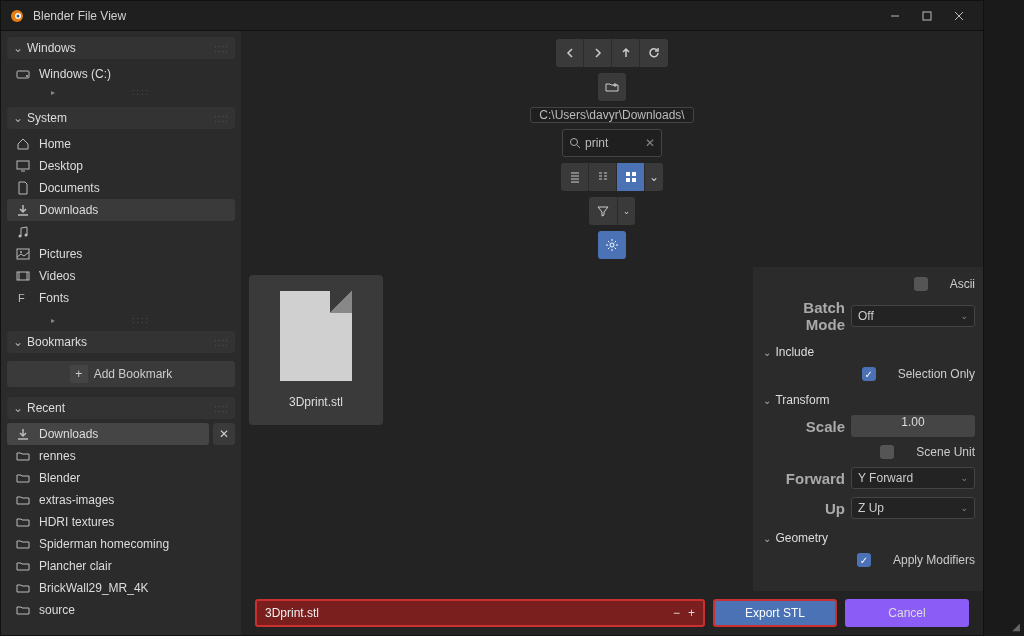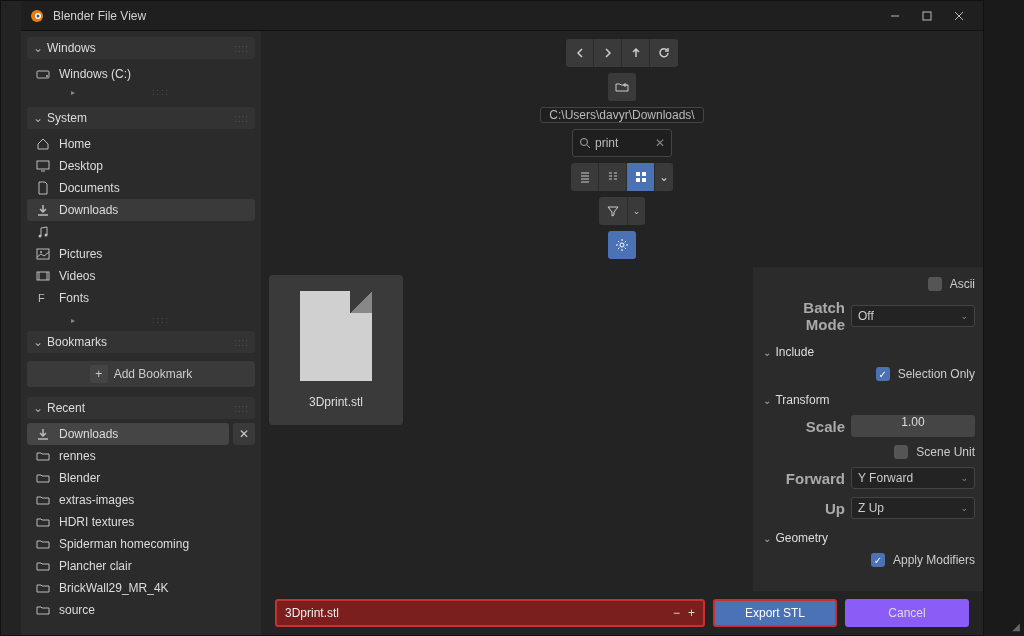--- a/index.html
+++ b/index.html
@@ -1,17 +1,17 @@
 <!DOCTYPE html>
 <html><head>
 <meta charset="utf-8">
 <style>
   * { box-sizing: border-box; margin: 0; padding: 0; font-family: -apple-system, "Segoe UI", sans-serif; }
   body { background: #1a1a1a; width: 1024px; height: 636px; overflow: hidden; color: #ccc; font-size: 12px; }
-  .window { width: 984px; height: 636px; display: flex; flex-direction: column; background: #232323; border: 1px solid #111; padding-left: 20px; }
+  .window { width: 984px; height: 636px; display: flex; flex-direction: column; background: #232323; border: 1px solid #111; }
   .titlebar { height: 30px; background: #1f1f1f; display: flex; align-items: center; padding: 0 8px; border-bottom: 1px solid #111; }
   .titlebar .logo { width: 16px; height: 16px; margin-right: 8px; display:flex; align-items:center; justify-content:center; }
   .titlebar .title { flex: 1; color: #d0d0d0; font-size: 12px; }
   .win-controls { display: flex; gap: 0; }
   .win-btn { width: 32px; height: 28px; display:flex; align-items:center; justify-content:center; color:#bbb; }
   .body { flex: 1; display: flex; min-height: 0; }
   .sidebar { width: 240px; display: flex; flex-direction: column; background: #2b2b2b; padding: 6px; gap: 6px; overflow: hidden; }
   .panel { background: #2b2b2b; }
   .panel-head { display: flex; align-items: center; padding: 4px 6px; color: #ddd; background: #333; border-radius: 3px; }
   .panel-head .chev { margin-right: 4px; width:10px; text-align:center; color:#aaa; }
@@ -56,21 +56,21 @@
 
   .bottombar { display:flex; align-items:center; gap:8px; padding:8px 14px; }
   .fname-input { flex:1; height:28px; background:#7a1e1e; border:2px solid #c93030; border-radius:3px; display:flex; align-items:center; padding:0 8px; color:#eee; }
   .fname-input .pm { margin-left:auto; display:flex; gap:8px; color:#ddd; }
   .export-btn { width:124px; height:28px; background:#4a72b5; border:2px solid #c93030; border-radius:3px; display:flex; align-items:center; justify-content:center; color:#fff; }
   .cancel-btn { width:124px; height:28px; background:#8b5cf6; border-radius:3px; display:flex; align-items:center; justify-content:center; color:#ddd; }
 
   .options { width:230px; background:#2b2b2b; padding:8px; display:flex; flex-direction:column; gap:4px; overflow:auto; }
   .opt-row { display:flex; align-items:center; gap:6px; padding:2px 0; }
   .opt-label { width:84px; text-align:right; color:#aaa; font-size:15px;font-weight:bold; }
-  .opt-check { display:flex; align-items:center; gap:8px; justify-content:flex-end; width:100%; }
+  .opt-check { display:flex; align-items:center; gap:22px; justify-content:flex-end; width:100%; }
   .checkbox { width:14px; height:14px; border-radius:3px; display:flex; align-items:center; justify-content:center; font-size:10px; }
   .checkbox.off { background:#555; }
   .checkbox.on { background:#4a72b5; color:#fff; }
   .opt-select { flex:1; height:22px; background:#232323; border:1px solid #444; border-radius:3px; display:flex; align-items:center; padding:0 6px; color:#ccc; position:relative;justify-content:flex-end; }
   .opt-select .caret { margin-left:auto; font-size:9px; color:#888; }
   .opt-num { flex:1; height:22px; background:#454545; border-radius:3px; display:flex; align-items:flex-start; justify-content:center; color:#ddd; }
   .opt-section { display:flex; align-items:center; gap:4px; padding:6px 2px 2px; color:#ddd; }
   .opt-section .chev { color:#aaa; font-size:10px; }
 
   .resize-handle { position:absolute; bottom:4px; right:4px; color:#666; font-size:10px; }

